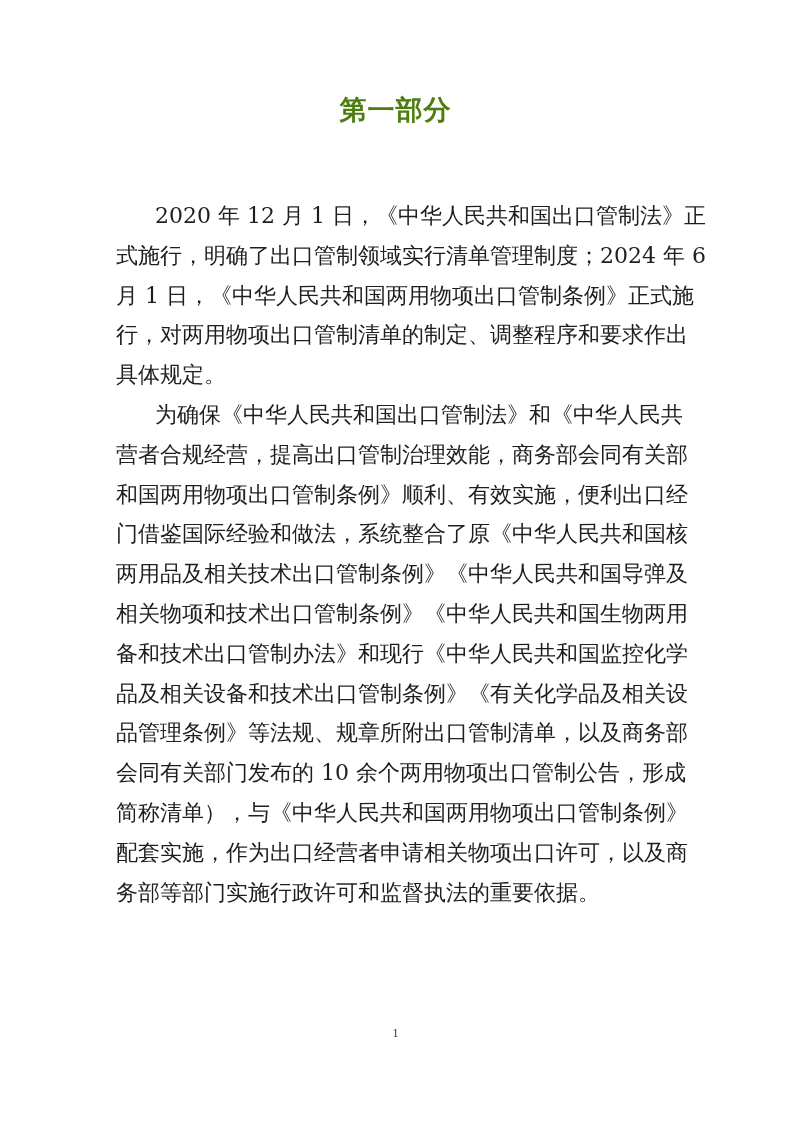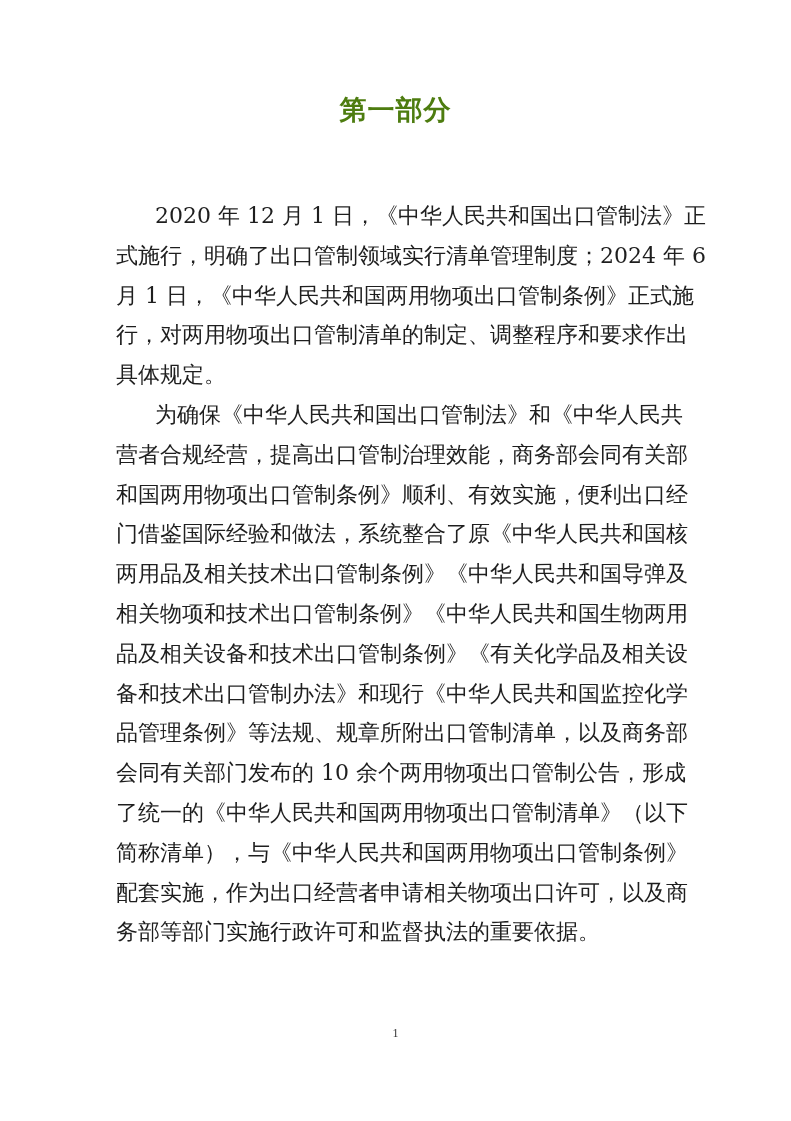--- a/index.html
+++ b/index.html
@@ -81,25 +81,24 @@
       <span class="line">行，对两用物项出口管制清单的制定、调整程序和要求作出</span>
       <span class="line last">具体规定。</span>
     </div>
     <div>
       <span class="line indent">为确保《中华人民共和国出口管制法》和《中华人民共</span>
       <span class="line">营者合规经营，提高出口管制治理效能，商务部会同有关部</span>
       <span class="line">和国两用物项出口管制条例》顺利、有效实施，便利出口经</span>
       <span class="line">门借鉴国际经验和做法，系统整合了原《中华人民共和国核</span>
       <span class="line">两用品及相关技术出口管制条例》《中华人民共和国导弹及</span>
       <span class="line">相关物项和技术出口管制条例》《中华人民共和国生物两用</span>
+      <span class="line">备和技术出口管制办法》和现行《中华人民共和国监控化学</span>
       <span class="line">品及相关设备和技术出口管制条例》《有关化学品及相关设</span>
-      <span class="line">备和技术出口管制办法》和现行《中华人民共和国监控化学</span>
       <span class="line">品管理条例》等法规、规章所附出口管制清单，以及商务部</span>
       <span class="line">会同有关部门发布的 10 余个两用物项出口管制公告，形成</span>
-      <span class="line">了统一的《中华人民共和国两用物项出口管制清单》（以下</span>
       <span class="line">简称清单），与《中华人民共和国两用物项出口管制条例》</span>
       <span class="line">配套实施，作为出口经营者申请相关物项出口许可，以及商</span>
       <span class="line last">务部等部门实施行政许可和监督执法的重要依据。</span>
     </div>
   </div>
 
   <div class="page-number">1</div>
 </div>
 
 </body></html>

